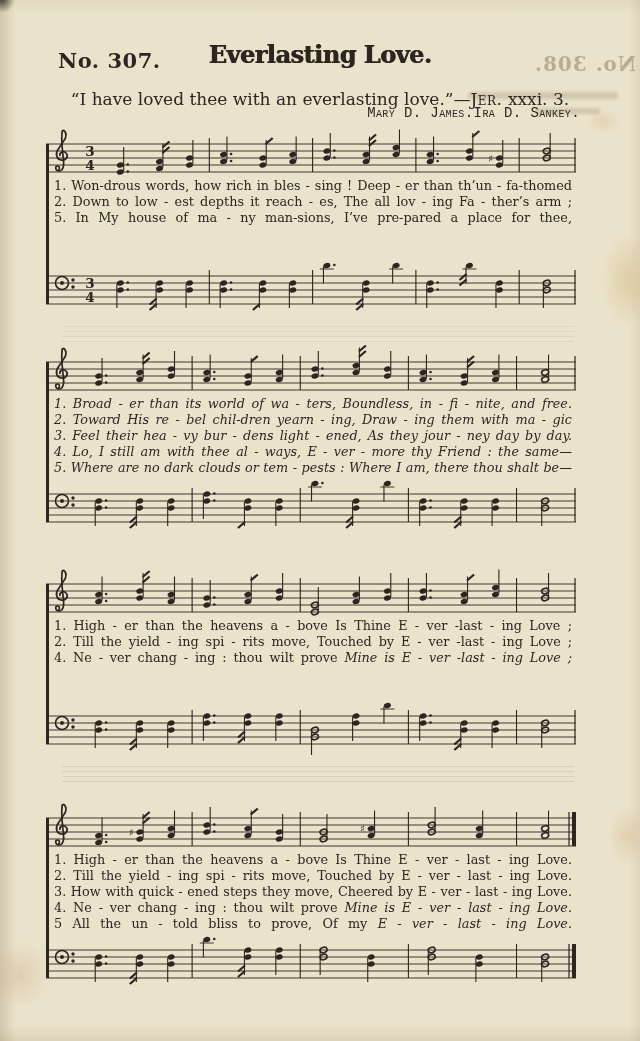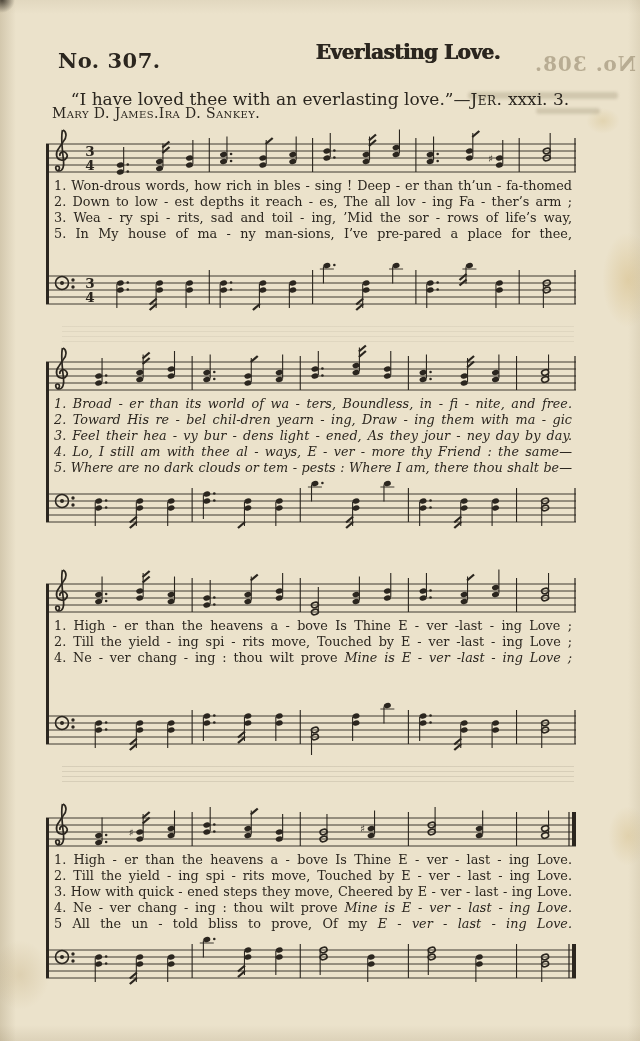--- a/index.html
+++ b/index.html
@@ -24,27 +24,27 @@
     filter:blur(.7px);}
   .ghost-line{position:absolute;background:rgba(120,105,75,.22);filter:blur(1.4px);border-radius:3px;}
   .ghost-line.g1{top:92px;right:22px;width:150px;height:7px;}
   .ghost-line.g2{top:108px;right:40px;width:64px;height:6px;}
   .ghost-staff{position:absolute;left:62px;width:512px;height:20px;opacity:.14;pointer-events:none;
     background:repeating-linear-gradient(180deg,#5a5244 0,#5a5244 1px,transparent 1px,transparent 5px);}
   .ghost-staff.ga{top:766px;}
   .ghost-staff.gb{top:326px;opacity:.08;}
 
   .hdr-number{position:absolute;left:58px;top:48px;font-size:21px;font-weight:bold;letter-spacing:.5px;}
-  .hdr-title{position:absolute;left:140px;top:40px;width:360px;text-align:right;
-    font-size:20px;font-weight:bold;letter-spacing:-.5px;
+  .hdr-title{position:absolute;left:140px;top:40px;width:360px;text-align:center;
+    font-size:24px;font-weight:bold;letter-spacing:-.5px;
     text-shadow:.7px 0 0 currentColor;}
   .quote{position:absolute;left:60px;right:60px;top:89px;text-align:center;font-size:17px;}
   .quote .sc{font-variant:small-caps;letter-spacing:.5px;}
-  .attrib{position:absolute;left:52px;right:60px;top:105px;display:flex;justify-content:flex-start;
-    font-size:14px;font-variant:small-caps;letter-spacing:.4px;}
+  .attrib{position:absolute;left:46px;right:60px;top:105px;display:flex;justify-content:flex-end;
+    font-size:14px;font-variant:small-caps;letter-spacing:.4px;font-family:Liberation Mono, monospace;}
 
   .system{position:absolute;left:46px;width:532px;height:200px;}
   .system::before{content:'';position:absolute;left:0;top:22px;width:2.6px;height:160px;background:#2b261f;}
   .system .staff-svg{position:absolute;left:0;display:block;}
   .system .treble{top:0;}
   .system .bass{top:138px;}
   .sys-lyrics{position:absolute;top:56px;left:8px;width:518px;}
   .lyric-line{font-size:12.8px;line-height:16px;height:16px;white-space:normal;
     text-align:justify;text-align-last:justify;overflow:hidden;}
   .lyric-line .it{font-style:italic;}
@@ -141,21 +141,20 @@
         <text x="442.3626373626374" y="39.8" fill="#2b261f" font-family="&quot;DejaVu Sans&quot;,sans-serif" font-size="10">♯</text>
         <line x1="473.1868131868132" y1="16" x2="473.1868131868132" y2="50" stroke="#2b261f" stroke-width="1.1"></line>
         <ellipse cx="500.7758241758242" cy="29" rx="3.6" ry="2.6" transform="rotate(-18 500.7758241758242 29)" fill="none" stroke="#2b261f" stroke-width="1.6"></ellipse>
         <ellipse cx="500.7758241758242" cy="36" rx="3.6" ry="2.6" transform="rotate(-18 500.7758241758242 36)" fill="none" stroke="#2b261f" stroke-width="1.6"></ellipse>
         <line x1="504.1758241758242" y1="35" x2="504.1758241758242" y2="11" stroke="#2b261f" stroke-width="1.1"></line>
         <line x1="529" y1="16" x2="529" y2="50" stroke="#2b261f" stroke-width="1.2"></line>
       </svg>
     <div class="sys-lyrics">
         <div class="lyric-line"><span>1. Won-drous words, how rich in bles - sing ! Deep - er than th’un - fa-thomed sea,</span></div>
         <div class="lyric-line"><span>2. Down to low - est depths it reach - es, The all lov - ing Fa - ther’s arm ;</span></div>
-        <div class="lyric-line"><span>3. Wea - ry spi - rits, sad and toil - ing, ’Mid the sor - rows of life’s way,</span></div>
         <div class="lyric-line"><span>5. In My house of ma - ny man-sions, I’ve pre-pared a place for thee,</span></div>
       </div>
     <svg class="staff-svg bass" width="532" height="62" viewBox="0 0 532 62">
         <line x1="0" y1="16" x2="530" y2="16" stroke="#2b261f" stroke-width="0.9"></line>
         <line x1="0" y1="23" x2="530" y2="23" stroke="#2b261f" stroke-width="0.9"></line>
         <line x1="0" y1="30" x2="530" y2="30" stroke="#2b261f" stroke-width="0.9"></line>
         <line x1="0" y1="37" x2="530" y2="37" stroke="#2b261f" stroke-width="0.9"></line>
         <line x1="0" y1="44" x2="530" y2="44" stroke="#2b261f" stroke-width="0.9"></line>
         <circle cx="16" cy="23" r="6.5" fill="none" stroke="#2b261f" stroke-width="1.6"></circle>
         <circle cx="16" cy="23" r="2" fill="#2b261f"></circle>

